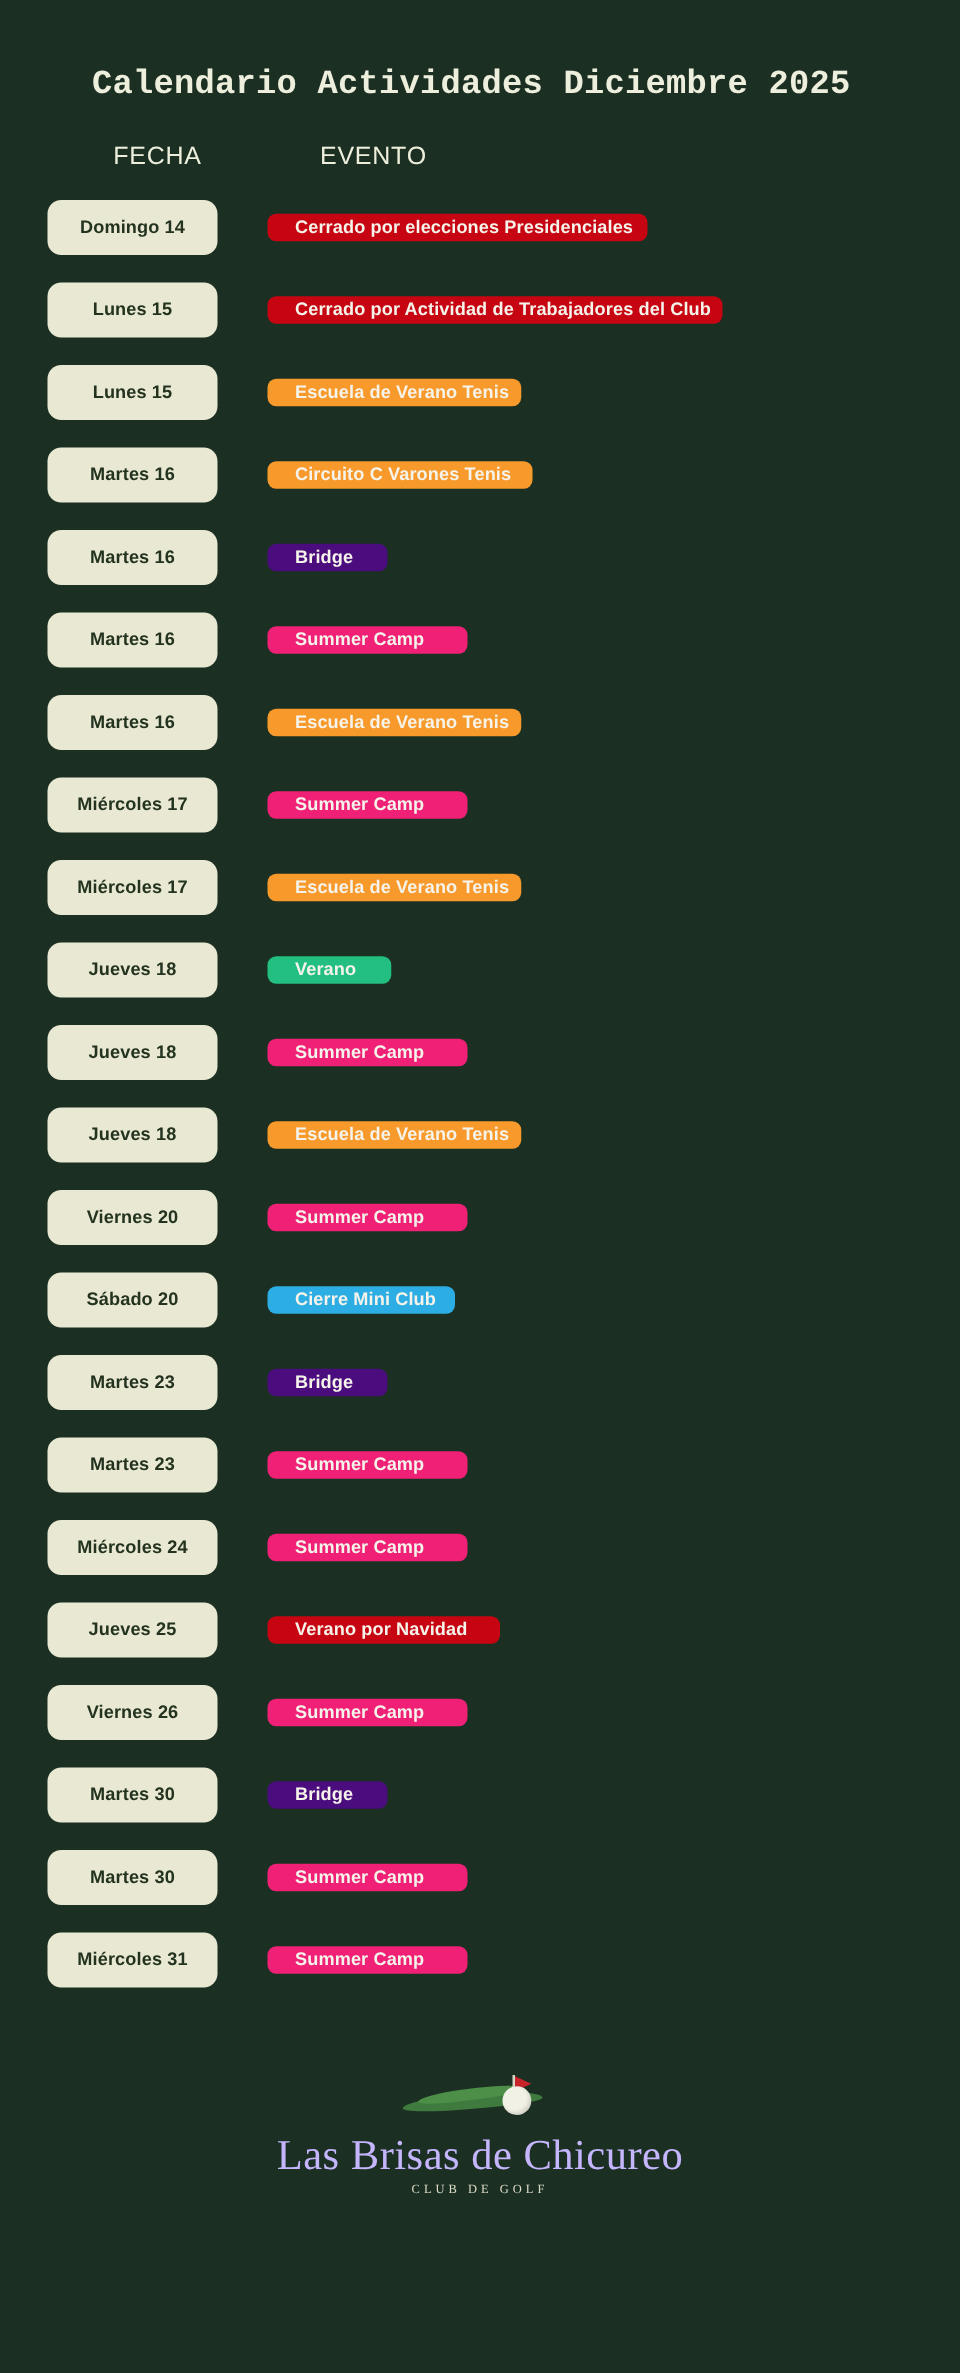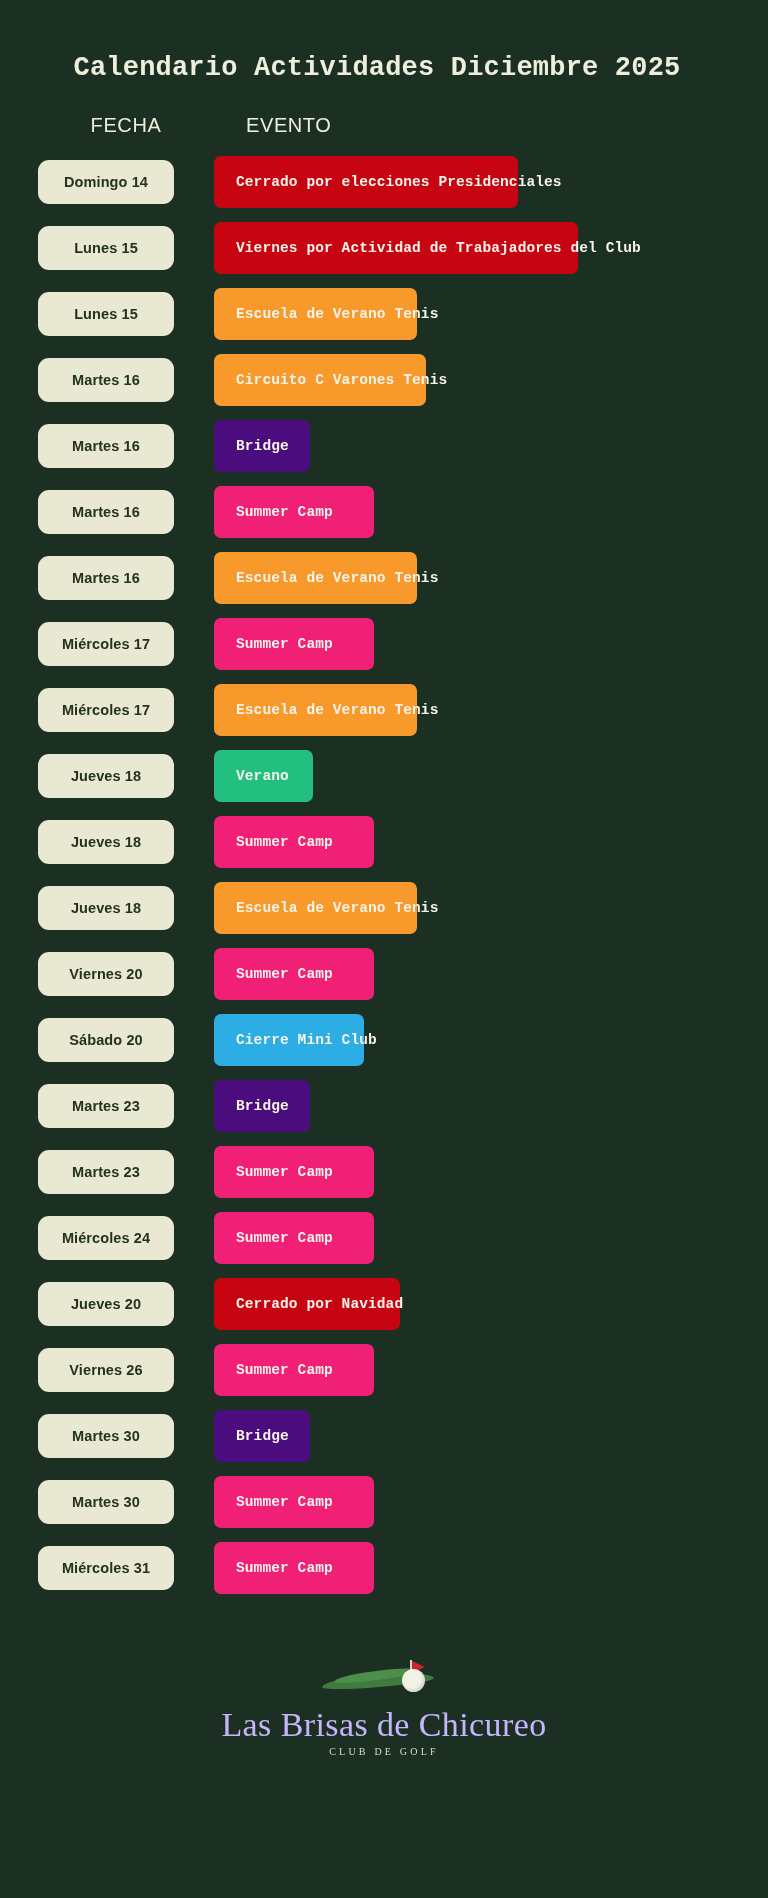--- a/index.html
+++ b/index.html
@@ -38,21 +38,21 @@
     margin-top:30px;
     padding-left:40px;
   }
   .col-head{
     color:#eeeedc;
     font-size:20px;
     font-weight:400;
     letter-spacing:.6px;
   }
   .col-head.fecha{ width:172px; text-align:center; }
-  .col-head.evento{ margin-left:34px; }
+  .col-head.evento{ margin-left:44px; }
 
   
   .rows{
     margin-top:18px;
     padding-left:38px;
   }
   .row{
     display:flex;
     align-items:center;
     height:54px;
@@ -73,31 +73,30 @@
     letter-spacing:.1px;
   }
   .event-wrap{
     margin-left:40px;
     display:flex;
     align-items:center;
     flex:1 1 auto;
     min-width:0;
   }
   .event-pill{
-    height:52px;
+    height:22px;
     border-radius:7px;
     display:inline-flex;
     align-items:center;
     padding:0 22px;
     font-size:14.5px;
     font-weight:700;
     color:#f5f3ea;
     white-space:nowrap;
     letter-spacing:.1px;
-    font-family:Liberation Mono, monospace;
   }
 
   
   .footer{
     margin-top:64px;
     text-align:center;
     padding-bottom:40px;
   }
   .logo-mark{
     width:140px;
@@ -184,21 +183,21 @@
   <div class="rows" id="rows">
       <div class="row">
         <div class="date-pill">Domingo 14</div>
         <div class="event-wrap">
           <div class="event-pill" style="background: rgb(199, 5, 18); width: 304px; box-sizing: border-box;">Cerrado por elecciones Presidenciales</div>
         </div>
       </div>
       <div class="row">
         <div class="date-pill">Lunes 15</div>
         <div class="event-wrap">
-          <div class="event-pill" style="background: rgb(199, 5, 18); width: 364px; box-sizing: border-box;">Viernes por Actividad de Trabajadores del Club</div>
+          <div class="event-pill" style="background: rgb(199, 5, 18); width: 364px; box-sizing: border-box;">Cerrado por Actividad de Trabajadores del Club</div>
         </div>
       </div>
       <div class="row">
         <div class="date-pill">Lunes 15</div>
         <div class="event-wrap">
           <div class="event-pill" style="background: rgb(247, 154, 43); width: 203px; box-sizing: border-box;">Escuela de Verano Tenis</div>
         </div>
       </div>
       <div class="row">
         <div class="date-pill">Martes 16</div>
@@ -278,23 +277,23 @@
           <div class="event-pill" style="background: rgb(239, 32, 118); width: 160px; box-sizing: border-box;">Summer Camp</div>
         </div>
       </div>
       <div class="row">
         <div class="date-pill">Miércoles 24</div>
         <div class="event-wrap">
           <div class="event-pill" style="background: rgb(239, 32, 118); width: 160px; box-sizing: border-box;">Summer Camp</div>
         </div>
       </div>
       <div class="row">
-        <div class="date-pill">Jueves 20</div>
-        <div class="event-wrap">
-          <div class="event-pill" style="background: rgb(199, 5, 18); width: 186px; box-sizing: border-box;">Cerrado por Navidad</div>
+        <div class="date-pill">Jueves 25</div>
+        <div class="event-wrap">
+          <div class="event-pill" style="background: rgb(199, 5, 18); width: 186px; box-sizing: border-box;">Verano por Navidad</div>
         </div>
       </div>
       <div class="row">
         <div class="date-pill">Viernes 26</div>
         <div class="event-wrap">
           <div class="event-pill" style="background: rgb(239, 32, 118); width: 160px; box-sizing: border-box;">Summer Camp</div>
         </div>
       </div>
       <div class="row">
         <div class="date-pill">Martes 30</div>

